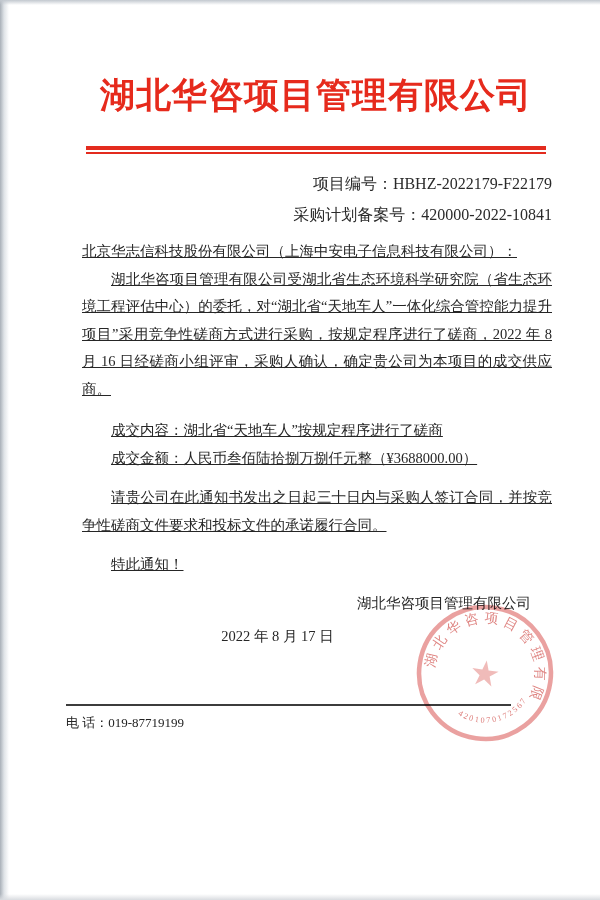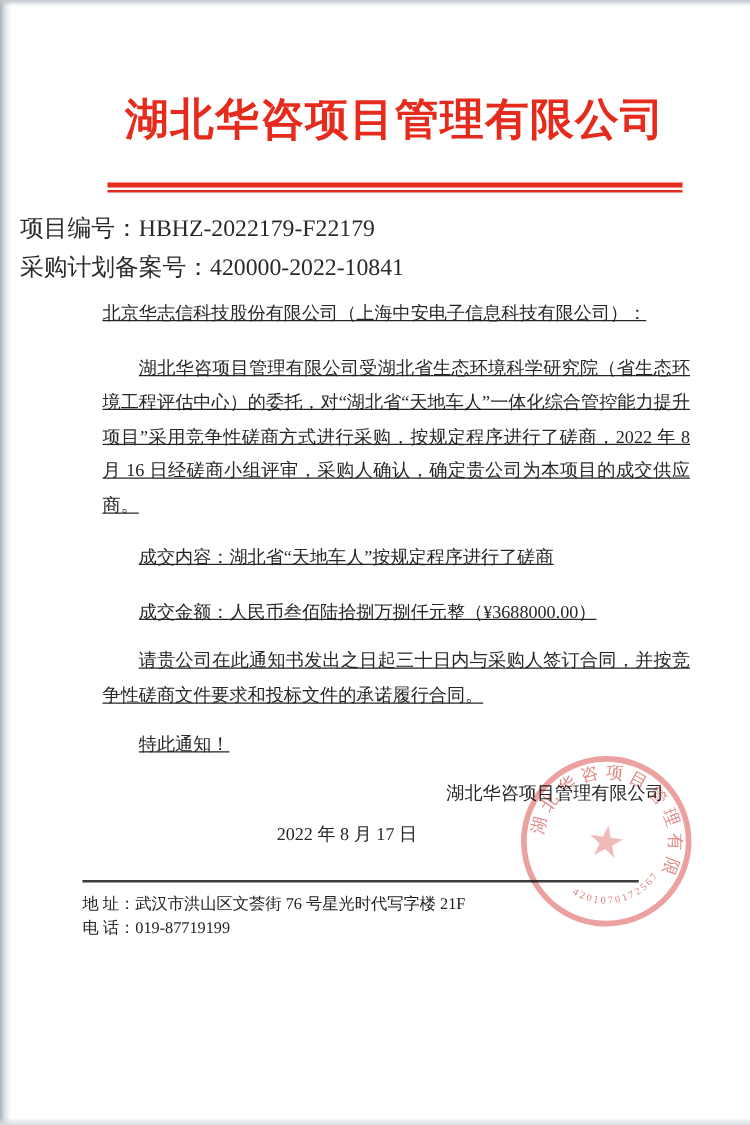--- a/index.html
+++ b/index.html
@@ -45,36 +45,37 @@
     font-size: 28px;
     font-weight: bold;
     letter-spacing: 13px;
     padding-left: 13px; 
     line-height: 36px;
     color: #1d1d1d;
   }
 
   .meta {
     margin: 14px 64px 0 0;
-    font-size: 19px;
+    text-align: right;
+    font-size: 16px;
     line-height: 31px;
     color: #2a2a2a;
   }
 
   .body-text {
     margin: 8px 64px 0 66px;
     font-size: 14.5px;
     line-height: 27.5px;
     text-align: justify;
     color: #262626;
     text-decoration: underline;
   }
   .body-text p { margin: 0; }
   .body-text p.indent { text-indent: 2em; }
-  .body-text p.sp6  { margin-top: 16px; }
+  .body-text p.sp6  { margin-top: 0; }
   .body-text p.sp12 { margin-top: 12px; }
   .body-text p.sp14 { margin-top: 14px; }
 
   .sig {
     margin: 10px 85px 0 0;
     text-align: right;
     font-size: 14.5px;
     line-height: 28px;
     position: relative;
     z-index: 2;
@@ -154,17 +155,16 @@
         <textPath href="#arcTop" startOffset="24" textLength="214" lengthAdjust="spacing">湖北华咨项目管理有限公司</textPath>
       </text>
       <text font-size="8" letter-spacing="2" fill="rgba(206,70,66,0.78)">
         <textPath href="#arcBot" startOffset="38">4201070172567</textPath>
       </text>
       <text x="70" y="82" font-size="34" text-anchor="middle" fill="rgba(214,69,65,0.40)">★</text>
     </svg>
   </div>
 
   <div class="footer">
-    <div>地 址：武汉市洪山区文荟街 76 号星光时代写字楼 21F</div>
     <div>电 话：019-87719199</div>
   </div>
 
 </div>
 
 </body></html>

